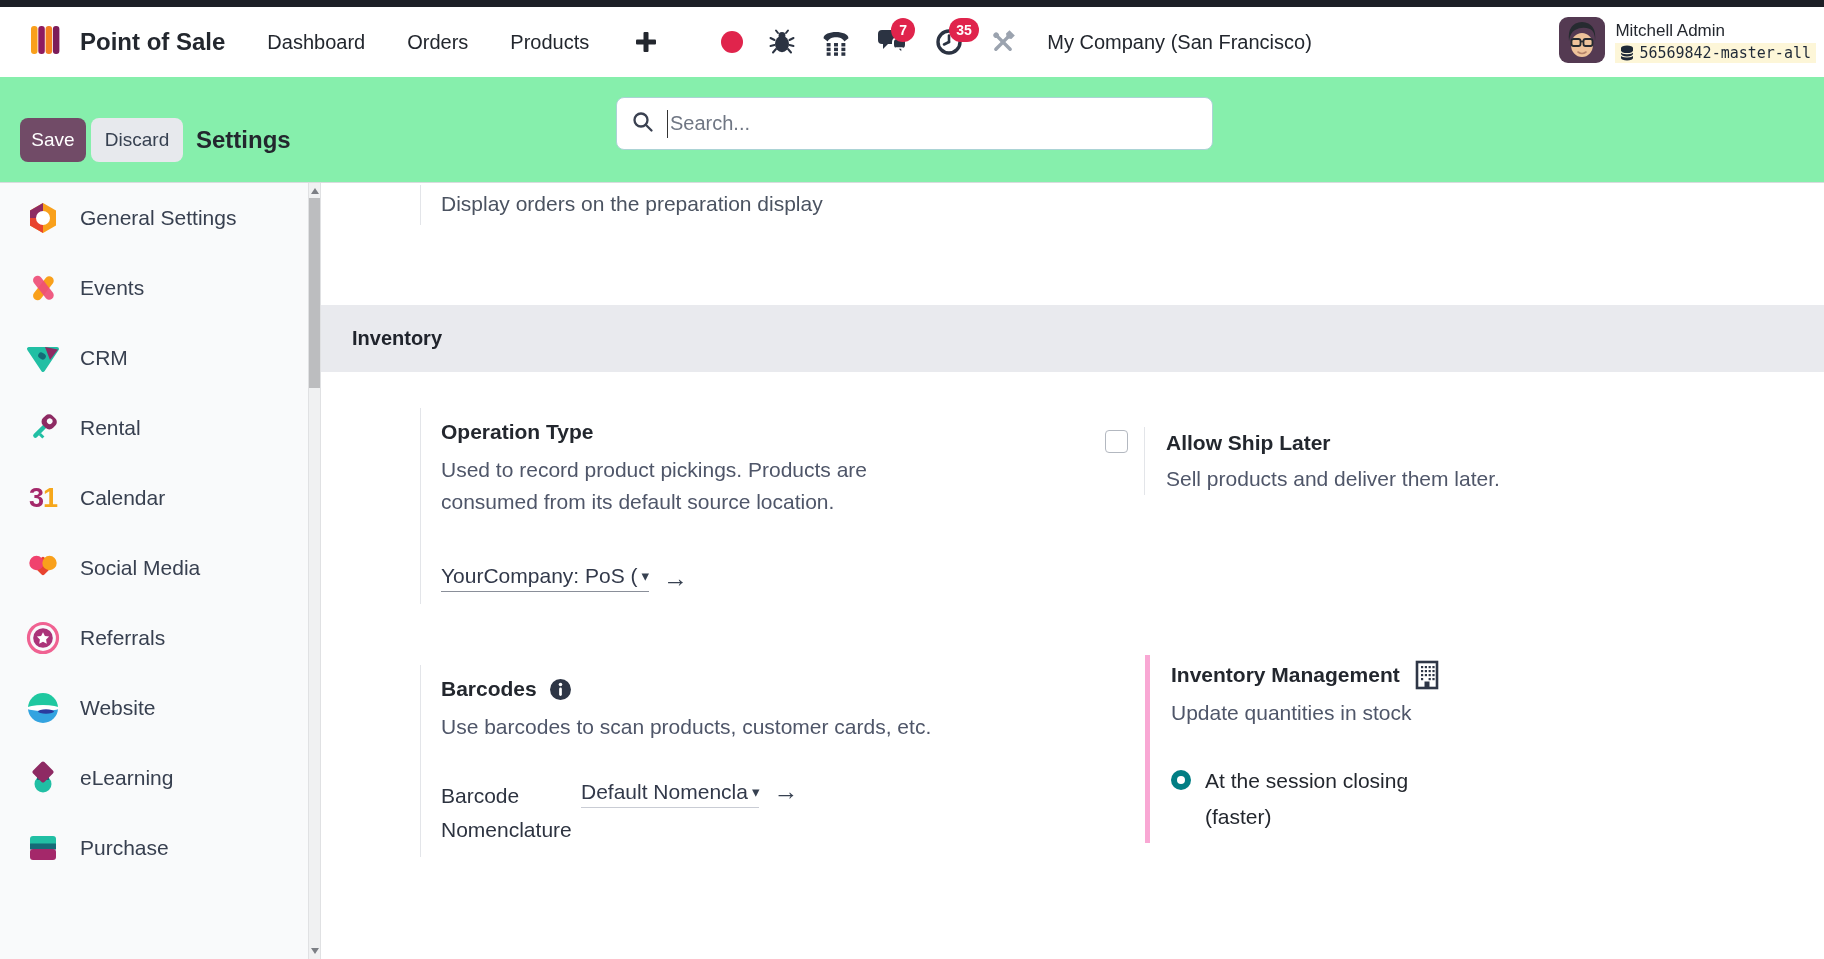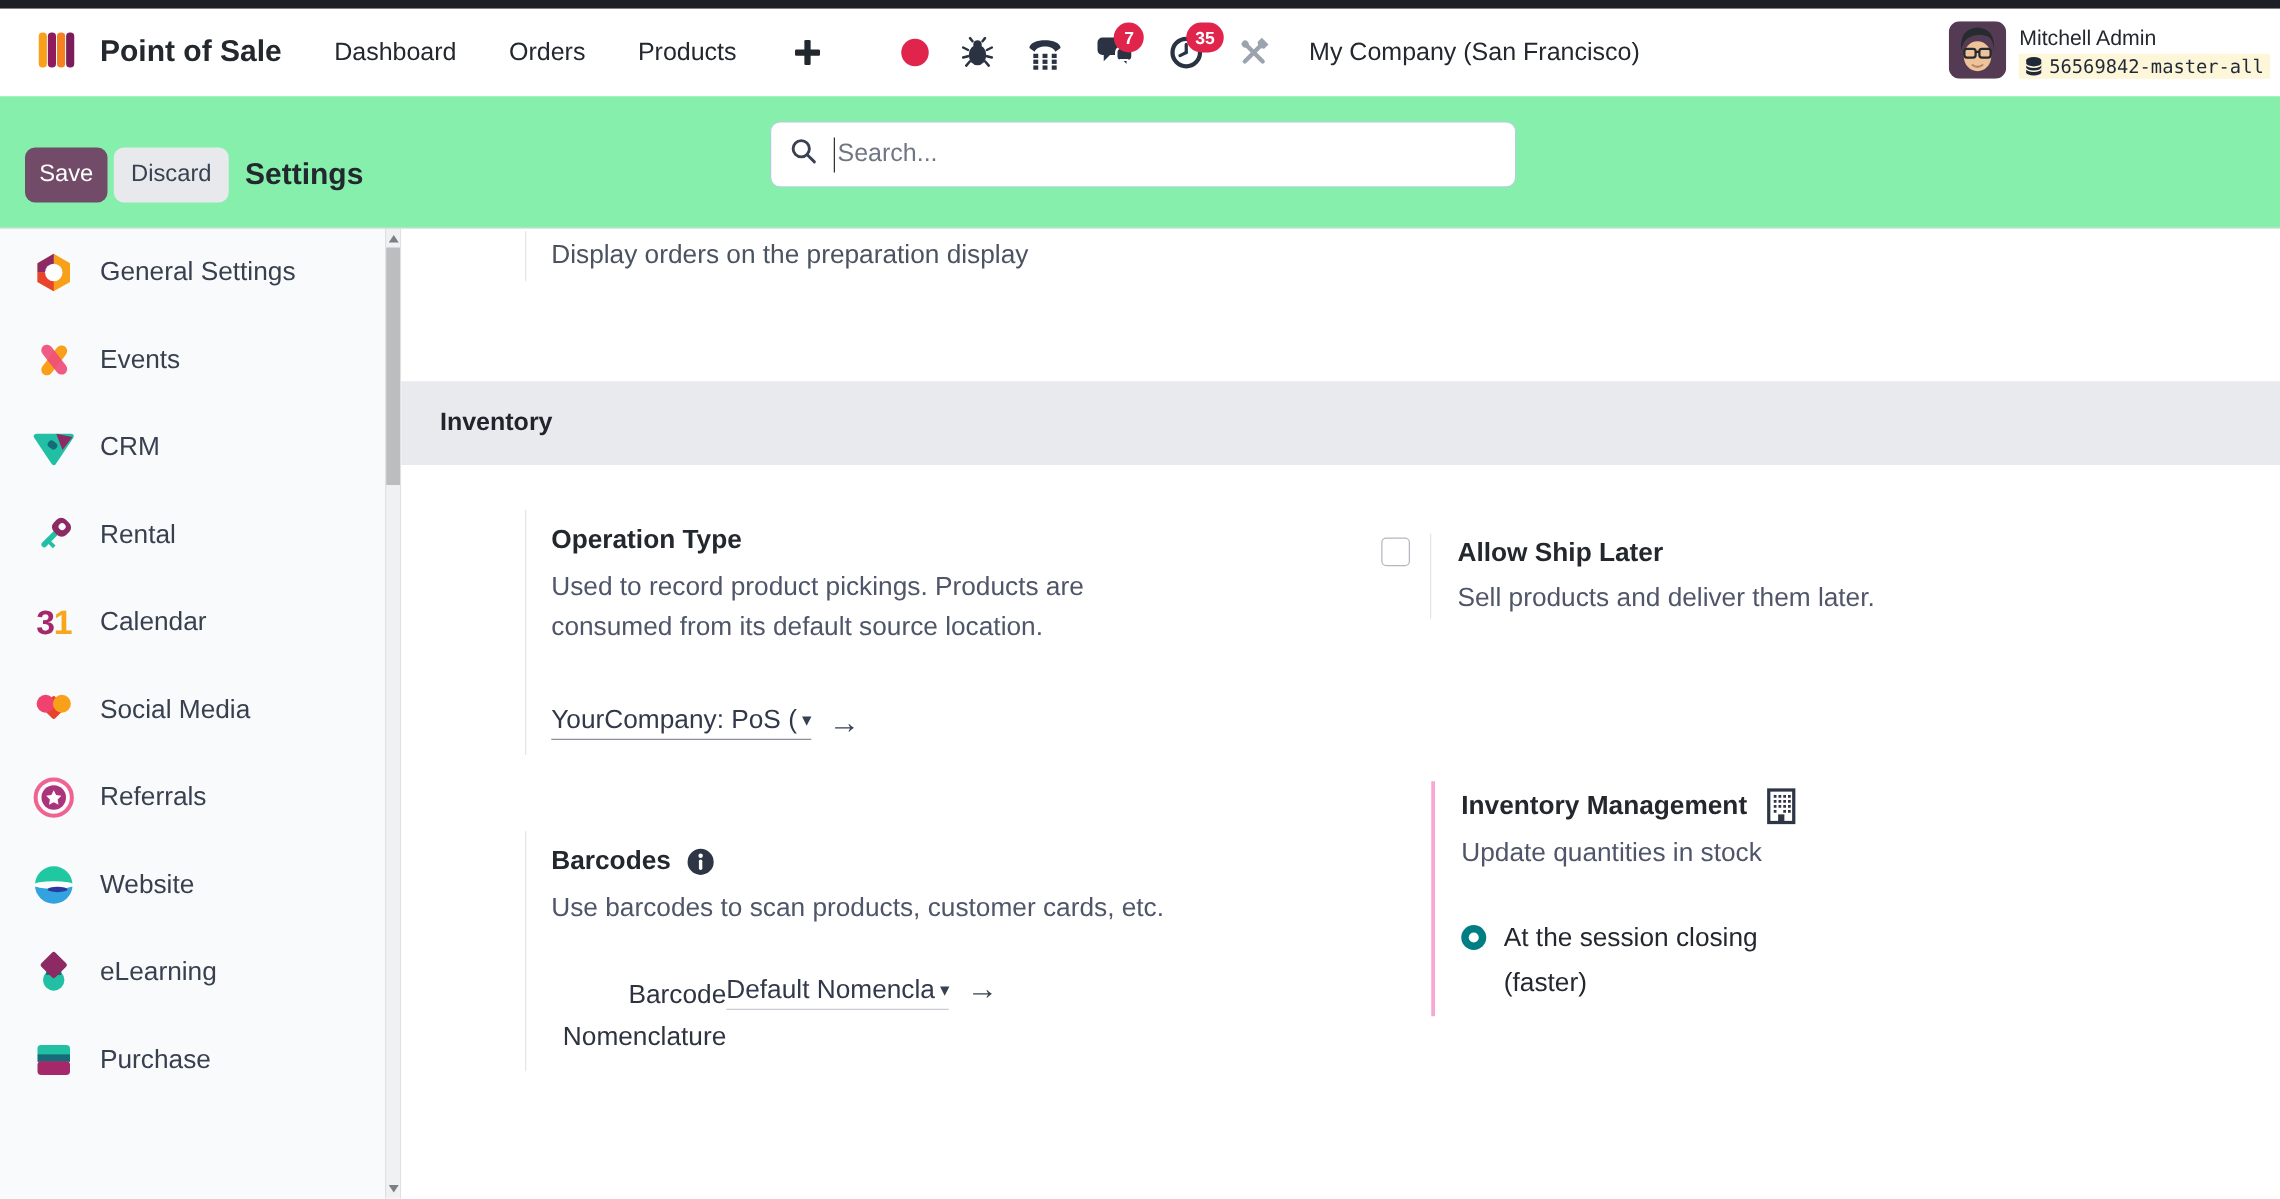--- a/index.html
+++ b/index.html
@@ -80,31 +80,31 @@
   .box-optype .set-desc { max-width:445px; }
   .value-row { margin-top:46px; display:flex; align-items:center; }
   .dd { display:inline-flex; align-items:center; border-bottom:1px solid #8a8f99;
     padding-bottom:3px; cursor:pointer; }
   .dd .dd-text { font-size:21px; color:#32394a; white-space:nowrap; }
   .dd .caret { font-size:15px; color:#374151; margin-left:4px; }
   .arrow-link { font-size:25px; color:#374151; margin-left:14px; cursor:pointer; line-height:22px; }
 
   .box-barcodes { position:absolute; left:99px; top:482px; width:600px; padding:8px 0 10px 20px; }
   .field-row { margin-top:36px; display:flex; align-items:flex-start; }
-  .field-label { width:140px; font-size:21px; color:#2d3340; line-height:34px;text-align:right; }
+  .field-label { width:140px; font-size:21px; color:#2d3340; line-height:34px; }
   .field-row .dd { border-bottom-color:#c9ccd4; }
 
   .box-shiplater { position:absolute; left:784px; top:244px; display:flex; align-items:flex-start; }
   .checkbox { width:23px; height:23px; border:1px solid #b3b8c0; border-radius:4px; background:#fff;
     margin-top:3px; cursor:pointer; flex:0 0 23px; }
   .right-pane { margin-left:16px; border-left:1px solid #e3e5e9; padding-left:21px; }
   .right-pane .set-desc { margin-top:4px; white-space:nowrap; }
 
-  .box-invmgmt { position:absolute; left:824px; top:442px; width:430px;
-    border-left:3px solid #f9a8d4; padding:4px 0 8px 21px; }
+  .box-invmgmt { position:absolute; left:824px; top:472px; width:430px;
+    border-left:5px solid #f9a8d4; padding:4px 0 8px 21px; }
   .box-invmgmt .set-title .b-icon { margin-left:14px; }
   .radios { margin-top:34px; }
   .radio-row { display:flex; align-items:flex-start; margin-top:4px; cursor:pointer; }
   .radio-row:first-child { margin-top:0; }
   .radio { width:20px; height:20px; border-radius:50%; background:#fff; border:1px solid #9aa0ab;
     margin-top:7px; flex:0 0 20px; }
   .radio.checked { border:none; background:#017E84; position:relative; }
   .radio.checked::after { content:""; position:absolute; left:6px; top:6px; width:8px; height:8px;
     border-radius:50%; background:#fff; }
   .radio-label { margin-left:14px; font-size:21px; color:#23272e; line-height:36px; width:225px; }

